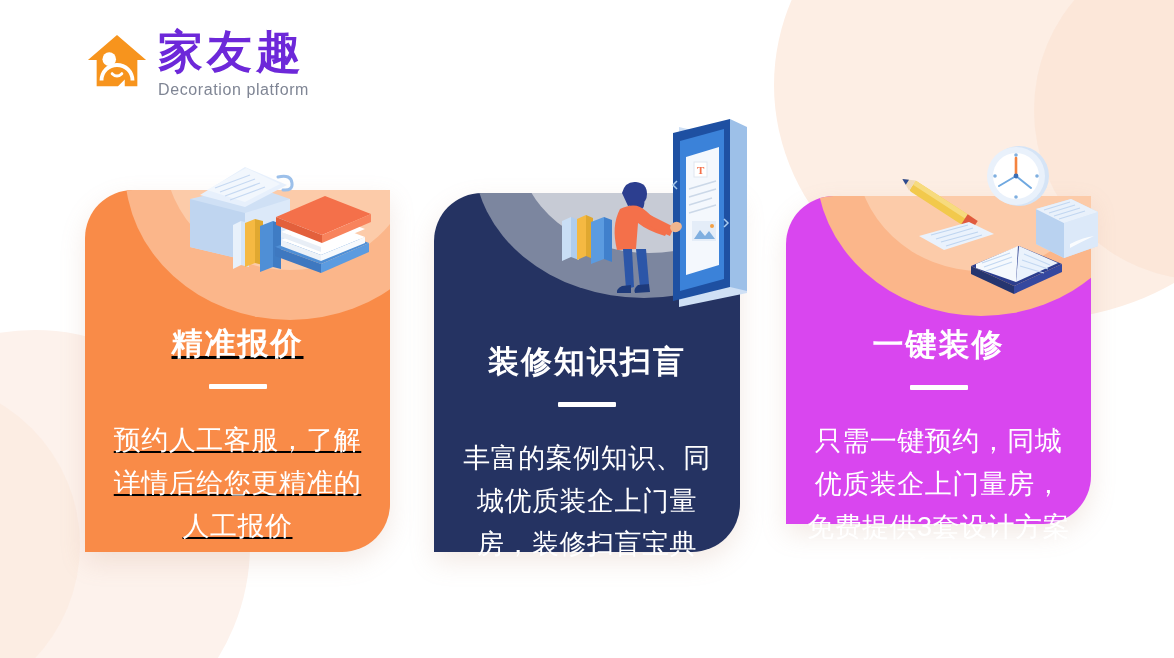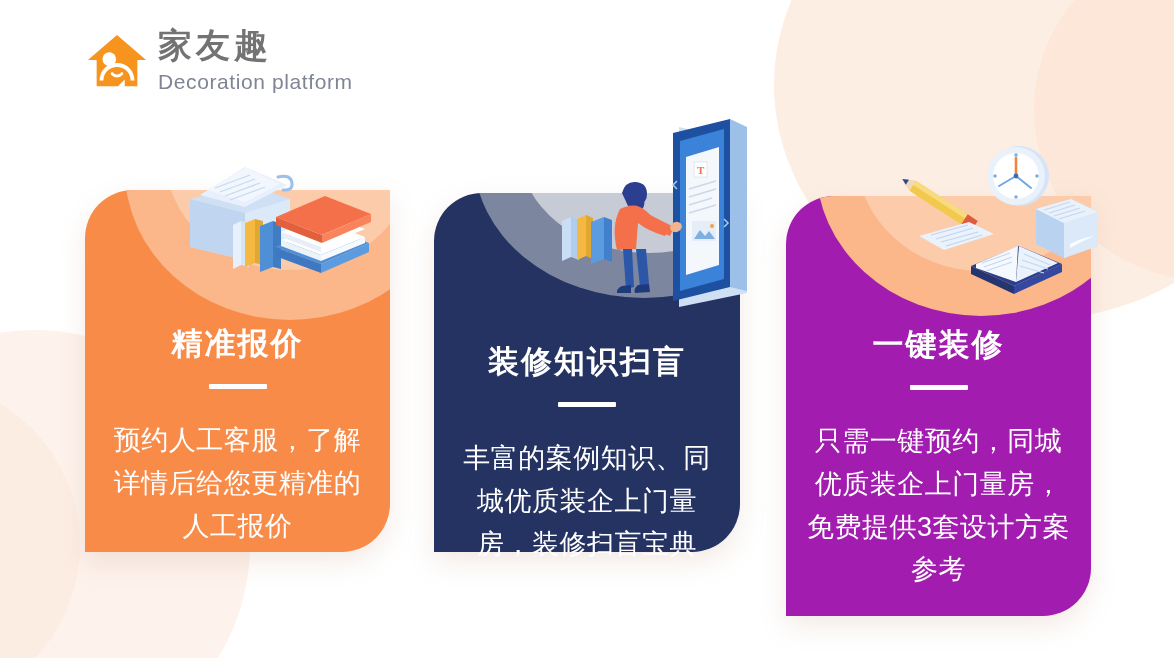--- a/index.html
+++ b/index.html
@@ -77,30 +77,30 @@
     width: 62px;
     height: 62px;
     margin-top: 4px;
   }
   .logo-text-wrap {
     margin-left: 10px;
     display: flex;
     flex-direction: column;
   }
   .logo-title {
-    font-size: 34px;
+    font-size: 45px;
     font-weight: bold;
-    color: #737373;
+    color: #6d28d9;
     letter-spacing: 4px;
     line-height: 1.05;
     white-space: nowrap;
   }
   .logo-sub {
     margin-top: 6px;
-    font-size: 21px;
+    font-size: 16px;
     color: #7f8594;
     letter-spacing: .6px;
     white-space: nowrap;
   }
 
   
   .card {
     position: absolute;
     border-radius: 48px 0 48px 0;
     box-shadow: 0 10px 26px rgba(190,140,110,0.18);
@@ -145,21 +145,21 @@
     line-height: 1.58;
     letter-spacing: .5px;
     width: 264px;
   }
 
   
   #card-1 { left: 85px;  top: 190px; width: 305px; height: 362px; background: #F98B48; }
   
   #card-2 { left: 434px; top: 193px; width: 306px; height: 359px; background: #253362; }
   
-  #card-3 { left: 786px; top: 196px; width: 305px; height: 420px; background: #a21caf; }
+  #card-3 { left: 786px; top: 196px; width: 305px; height: 328px; background: #d946ef; }
 
   
   .illus {
     position: absolute;
     z-index: 5;
     pointer-events: none;
   }
 </style>
 </head>
 <body>
@@ -228,21 +228,21 @@
 
         <path d="M136 77 L180 59 L220 74 L176 92 Z" fill="#FFFFFF"></path>
         <path d="M136 77 L176 92 L176 97 L136 82 Z" fill="#E8EEF6"></path>
 
         <path d="M131 62 L180 41 L226 59 L177 80 Z" fill="#F4704A"></path>
         <path d="M131 62 L177 80 L177 88 L131 70 Z" fill="#E3603C"></path>
         <path d="M177 80 L226 59 L226 67 L177 88 Z" fill="#F8835C"></path>
       </svg>
     </div>
 
-    <div class="card-content" style="top:135px;">
+    <div class="card-content" style="top:135px;text-decoration:underline;">
       <div class="card-title">精准报价</div>
       <div class="card-rule"></div>
       <div class="card-desc">预约人工客服，了解详情后给您更精准的人工报价</div>
     </div>
   </div>
 
   <div class="card" id="card-2">
     <div class="card-body">
       <div class="card-arc" style="width:340px;height:280px;left:40px;top:-175px;background:#7C869F;"></div>
       <div class="card-arc" style="width:260px;height:210px;left:85px;top:-150px;background:#C7CBD5;"></div>

